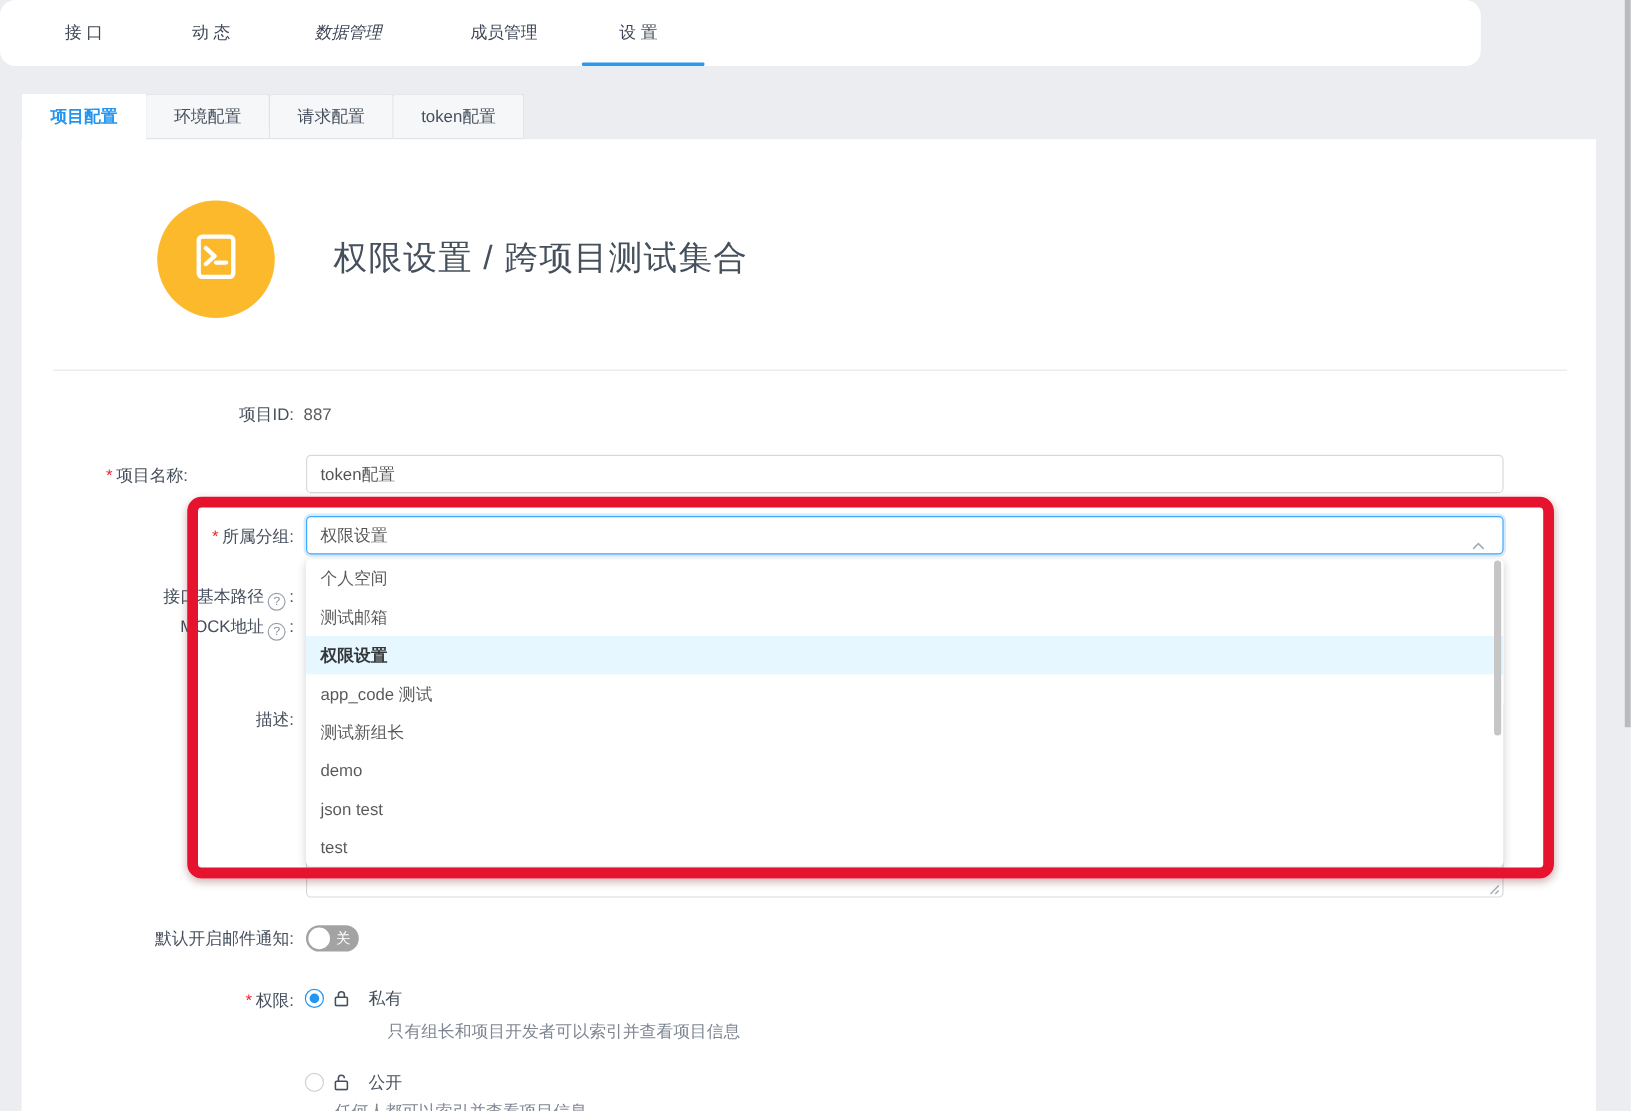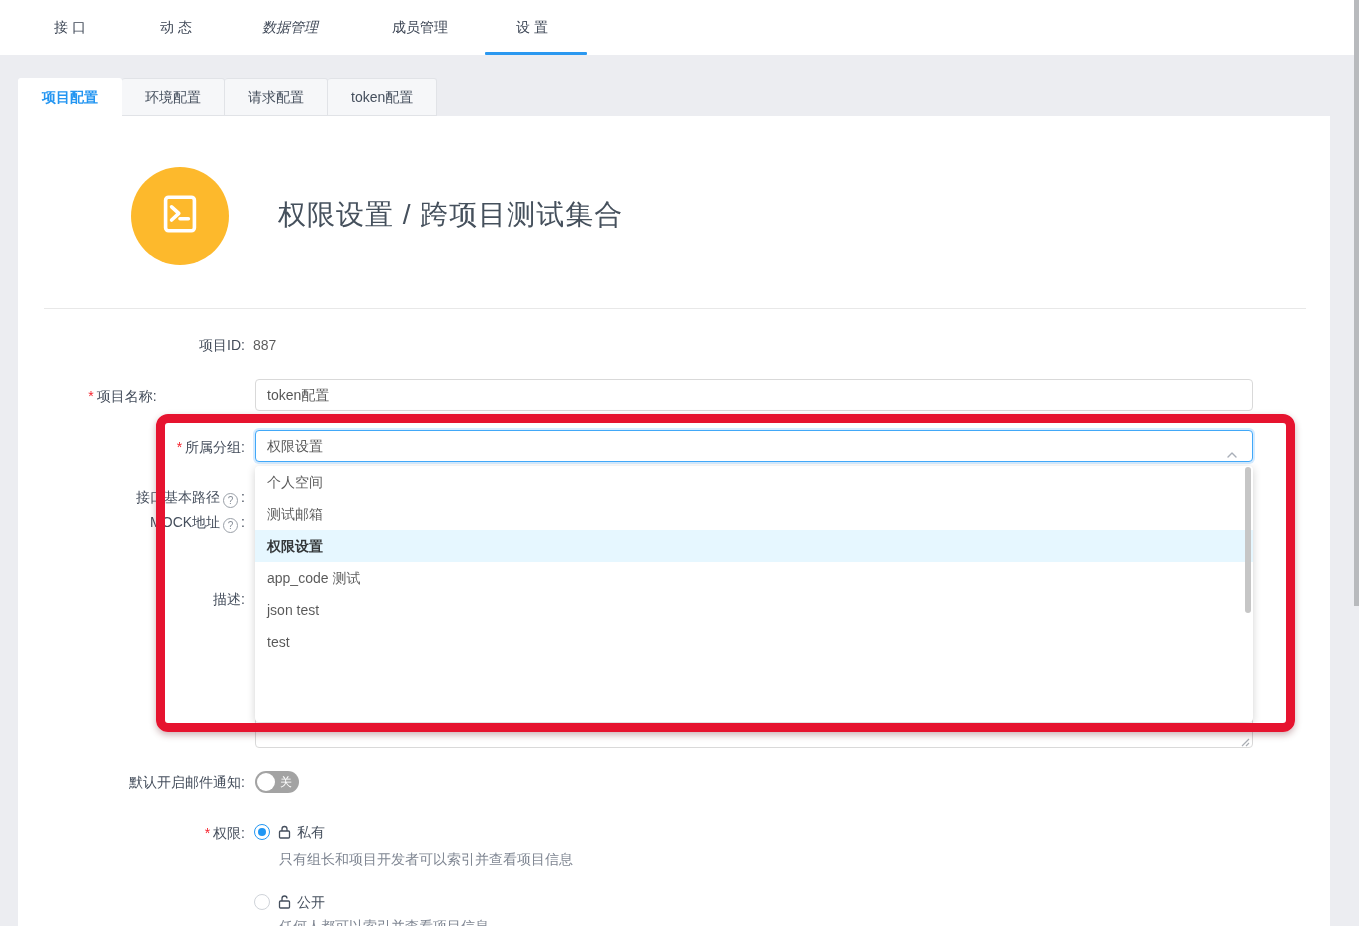--- a/index.html
+++ b/index.html
@@ -1,21 +1,21 @@
 <!DOCTYPE html>
 <html><head>
 <meta charset="utf-8">
 <style>
   * { margin:0; padding:0; box-sizing:border-box; }
   html,body { width:1359px; height:926px; overflow:hidden; }
   body { font-family:"Liberation Sans","DejaVu Sans",sans-serif; background:#ecedf1; position:relative; }
   .stage { position:absolute; left:0; top:0; width:1359px; height:926px; overflow:hidden; }
 
   
-  .navbar { position:absolute; left:0; top:0; width:1359px; height:55px; background:#ffffff; z-index:5; }
+  .navbar { position:absolute; left:0; top:0; width:1234px; height:55px; background:#ffffff; z-index:5;border-radius:13px; }
   .nav-item { position:absolute; top:19px; font-size:14px; color:#3e4756; cursor:pointer; white-space:nowrap; }
   .nav-underline { position:absolute; left:485px; top:52px; width:102px; height:3px; background:#2b98f0; border-radius:1px; }
 
   
   .tabbar { position:absolute; left:18px; top:78px; height:38px; display:flex; z-index:6; }
   .tab { height:38px; line-height:37px; padding:0 23px; font-size:14px; color:#454f5d;
          background:#f6f7f9; border:1px solid #e1e3e7; border-left-width:0; cursor:pointer;
          border-radius:3px 3px 0 0; white-space:nowrap; }
   .tab:first-child { border-left-width:1px; }
   .tab.active { background:#ffffff; color:#2395f1; font-weight:bold; border-color:#ffffff; border-bottom:none; }
@@ -57,21 +57,21 @@
   .toggle { position:absolute; left:255px; top:771px; width:44px; height:22px; border-radius:11px;
             background:rgba(0,0,0,.36); z-index:2; cursor:pointer; }
   .toggle .knob { position:absolute; left:2px; top:2px; width:18px; height:18px; border-radius:50%; background:#fff; }
   .toggle .t-label { position:absolute; right:7px; top:4px; font-size:12px; color:#fff; line-height:14px; }
 
   
   .radio { position:absolute; width:16px; height:16px; border-radius:50%; background:#fff; z-index:2; cursor:pointer; }
   .radio.on { border:1px solid #2196f3; }
   .radio.on::after { content:""; position:absolute; left:3px; top:3px; width:8px; height:8px; border-radius:50%; background:#2196f3; }
   .radio.off { border:1px solid #cfd3d9; }
-  .opt-label { position:absolute; left:278px; font-size:14px; color:#454f5d; z-index:2; display:flex; align-items:center; gap:6px; white-space:nowrap; }
+  .opt-label { position:absolute; left:278px; font-size:14px; color:#454f5d; z-index:2; display:flex; align-items:center; gap:16px; white-space:nowrap; }
   .opt-desc { position:absolute; left:279px; font-size:14px; color:#7f8692; z-index:2; white-space:nowrap; }
 
   
   .annotation { position:absolute; left:156px; top:414px; width:1139px; height:318px;
                 border:9px solid #e6132f; border-radius:12px; z-index:60; pointer-events:none;
                 box-shadow:0 3px 7px rgba(90,0,12,.30); }
 
   
   .pg-scroll-track { position:absolute; right:0; top:0; width:5px; height:926px; z-index:70; }
   .pg-scroll-thumb { position:absolute; right:0; top:0; width:5px; height:606px; background:#b8babd; z-index:71; }
@@ -137,20 +137,22 @@
           <path d="M11 4 L4 11 M11 8 L8 11" stroke="#a9adb3" stroke-width="1.2"></path>
         </svg>
     </span>
   </div>
 
   <div class="dropdown">
     <div class="dd-item">个人空间</div>
     <div class="dd-item">测试邮箱</div>
     <div class="dd-item selected">权限设置</div>
     <div class="dd-item">app_code 测试</div>
+    <div class="dd-item">测试新组长</div>
+    <div class="dd-item">demo</div>
     <div class="dd-item">json test</div>
     <div class="dd-item">test</div>
   </div>
   <div class="dd-scroll"></div>
 
   <div class="f-label" style="left:0; top:774px;"><span>默认开启邮件通知</span><span>:</span></div>
   <div class="toggle">
     <span class="knob"></span>
     <span class="t-label">关</span>
   </div>
@@ -160,21 +162,21 @@
   <div class="radio on" style="left:254px; top:824px;"></div>
   <div class="opt-label" style="top:824px;">
     <span>
       <svg width="13" height="14" viewBox="0 0 13 14">
           <rect x="1.5" y="6" width="10" height="7" rx="1" stroke="#454f5d" stroke-width="1.3" fill="none"></rect>
           <path d="M4 6 V4 a2.5 2.5 0 0 1 5 0 V6" stroke="#454f5d" stroke-width="1.3" fill="none"></path>
         </svg>
     </span>
     <span>私有</span>
   </div>
-  <div class="opt-desc" style="top:851px;">只有组长和项目开发者可以索引并查看项目信息</div>
+  <div class="opt-desc" style="top:851px;margin-left:44px;">只有组长和项目开发者可以索引并查看项目信息</div>
 
   <div class="radio off" style="left:254px; top:894px;"></div>
   <div class="opt-label" style="top:894px;">
     <span>
       <svg width="13" height="14" viewBox="0 0 13 14">
           <rect x="1.5" y="6" width="10" height="7" rx="1" stroke="#454f5d" stroke-width="1.3" fill="none"></rect>
           <path d="M4 6 V3.5 a2.5 2.5 0 0 1 5 0" stroke="#454f5d" stroke-width="1.3" fill="none"></path>
         </svg>
     </span>
     <span>公开</span>

